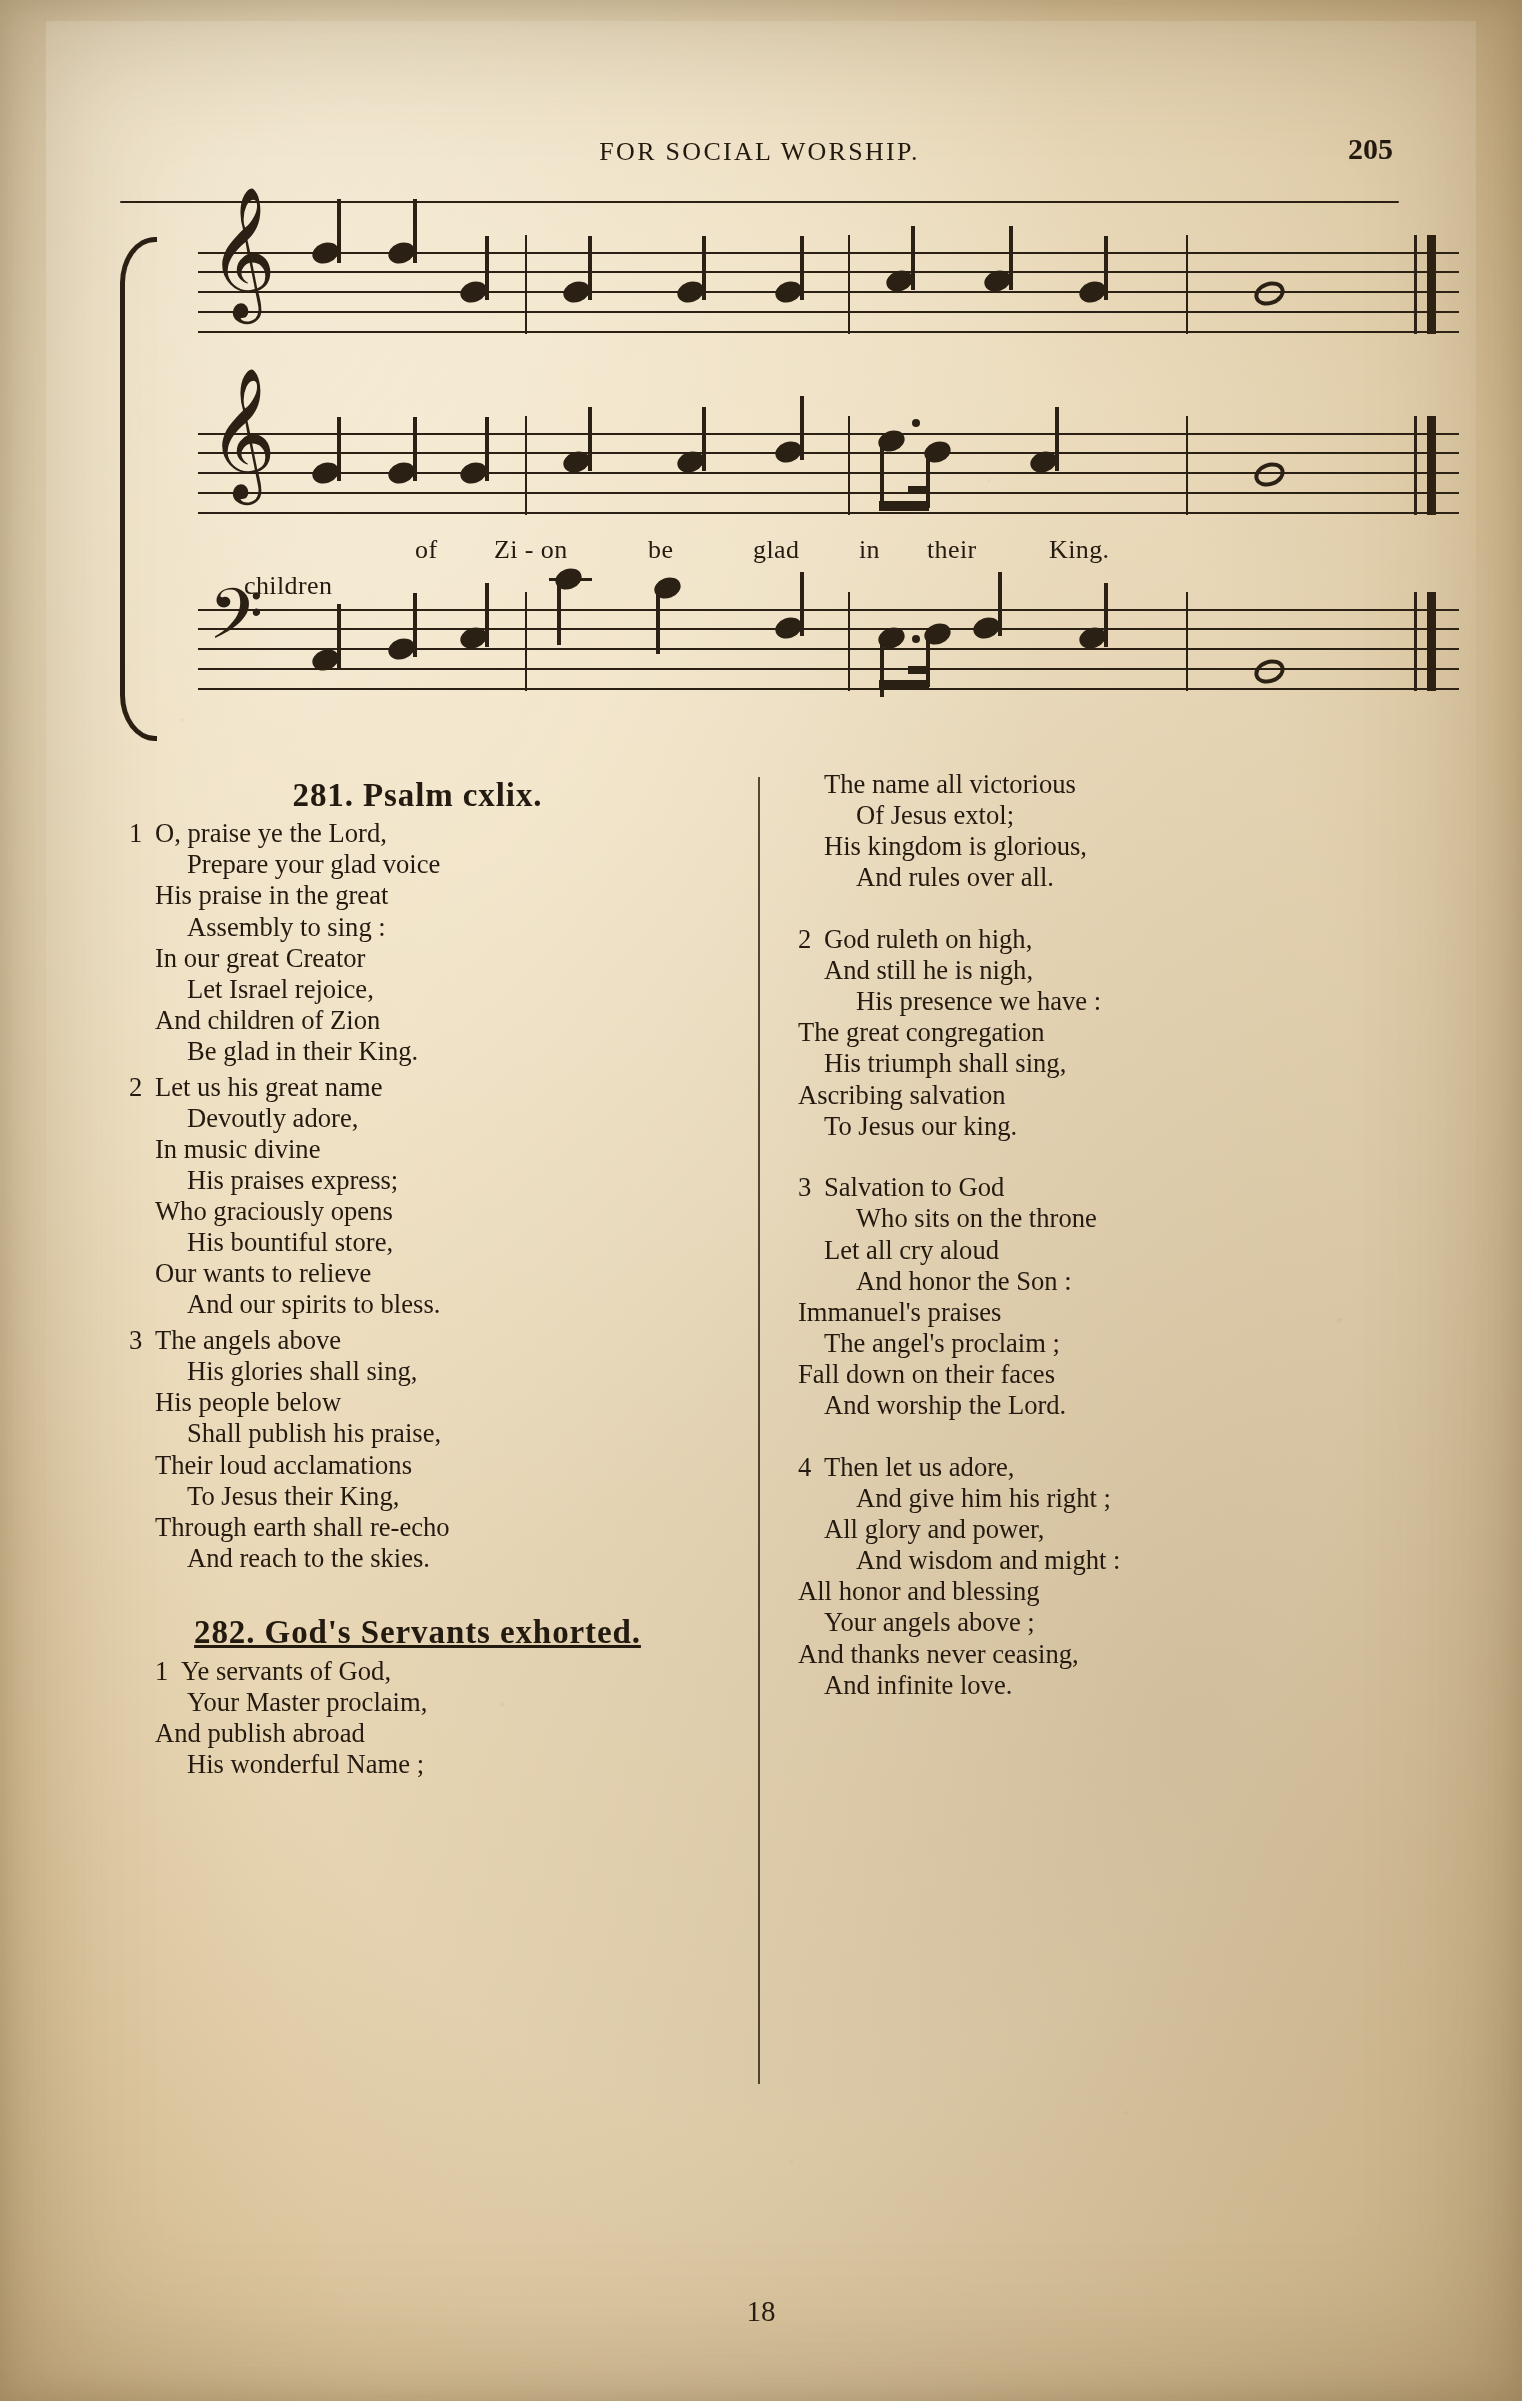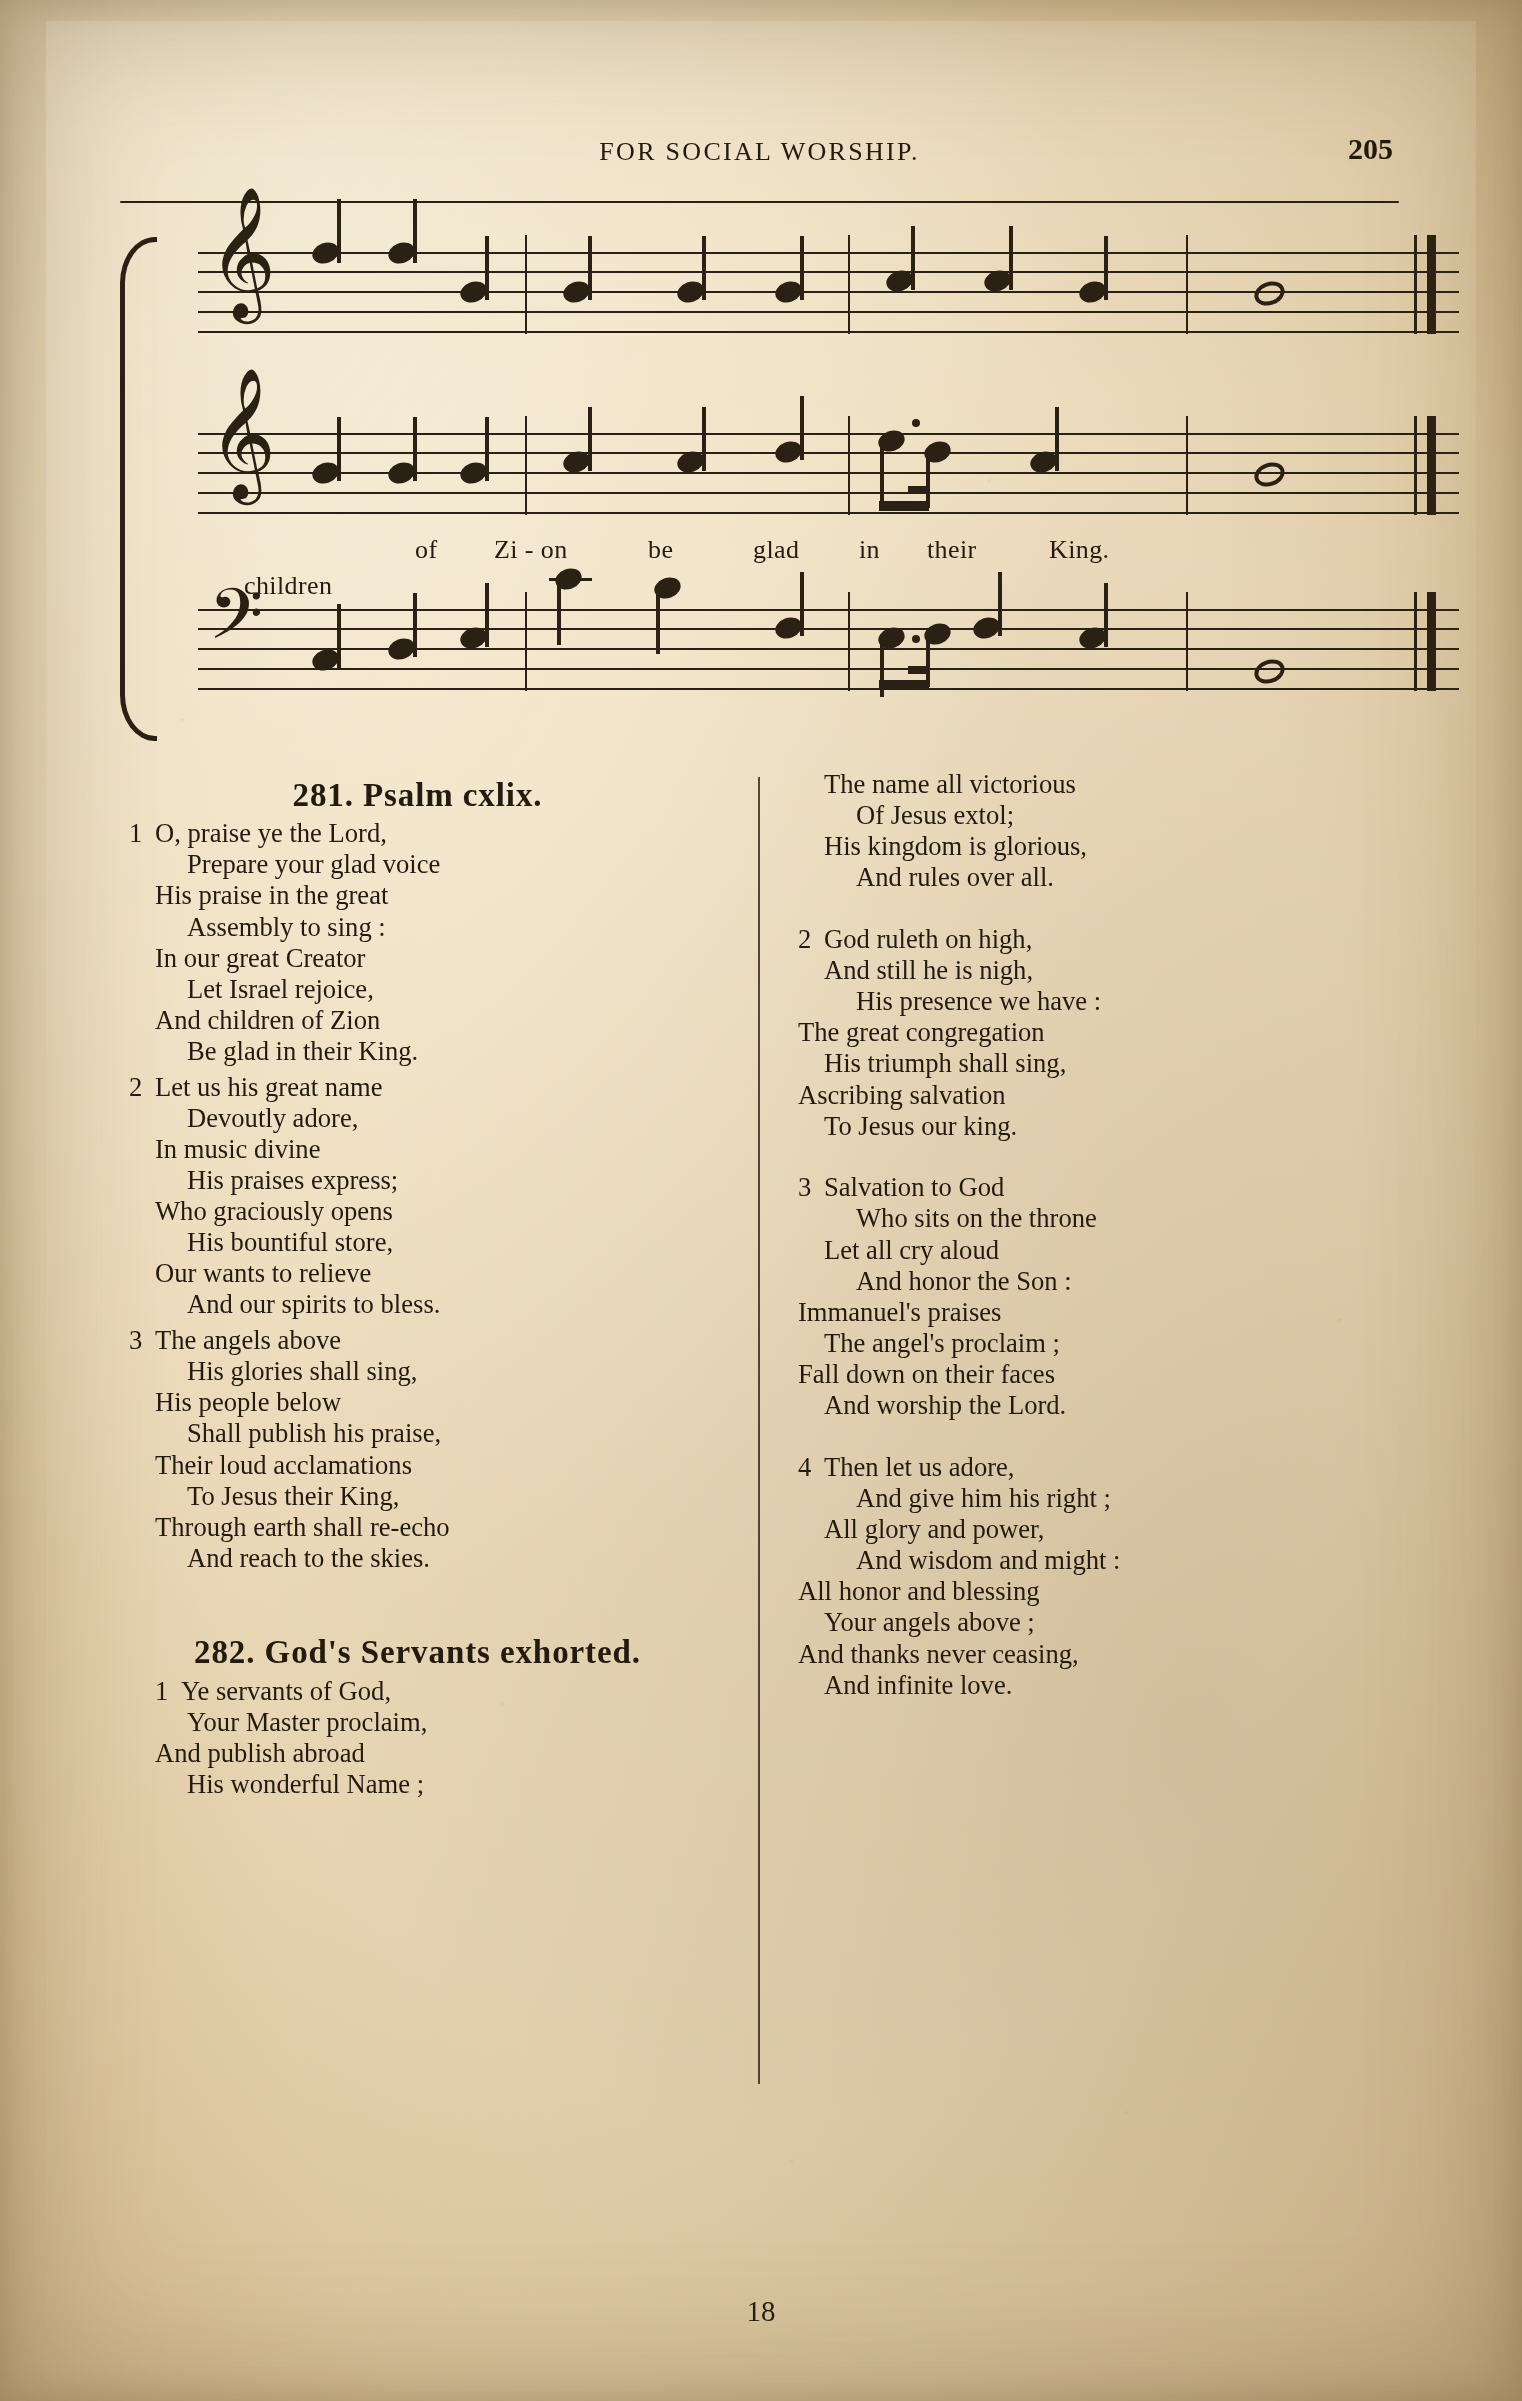--- a/index.html
+++ b/index.html
@@ -222,21 +222,21 @@
   }
 
   .hymn-head {
     text-align: center;
     font-size: 33px;
     font-weight: bold;
     letter-spacing: 0.9px;
     color: #231a10;
     margin: 7.6px 0 4.6px 0;
   }
-  .hymn-head.second { margin-top: 60px; }
+  .hymn-head.second { margin-top: 40px; text-decoration: underline; }
 
   .stanza { margin: 0 0 4.6px 0; }
   .line {
     font-size: 26.6px;
     line-height: 1.17;
     color: #241a10;
     white-space: nowrap;
   }
   .line .num {
     display: inline-block;

